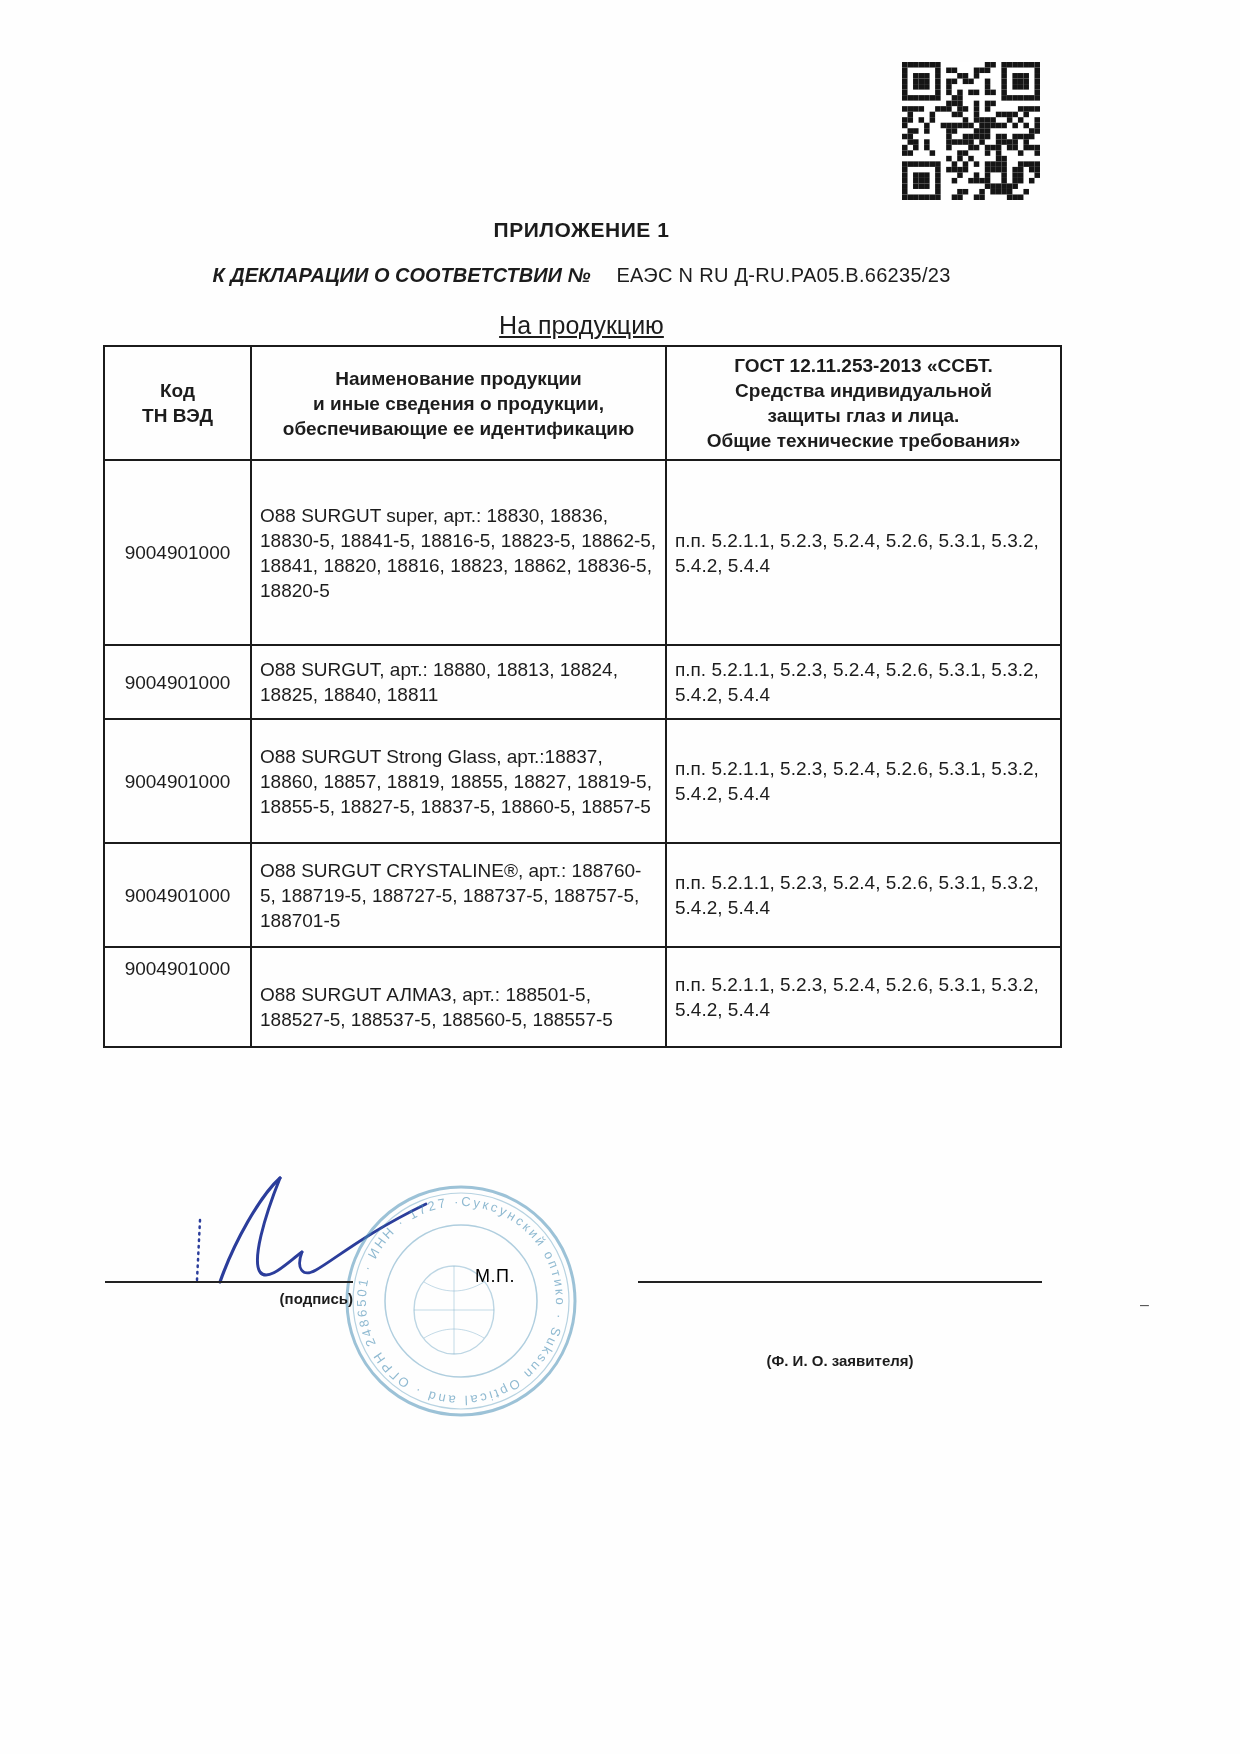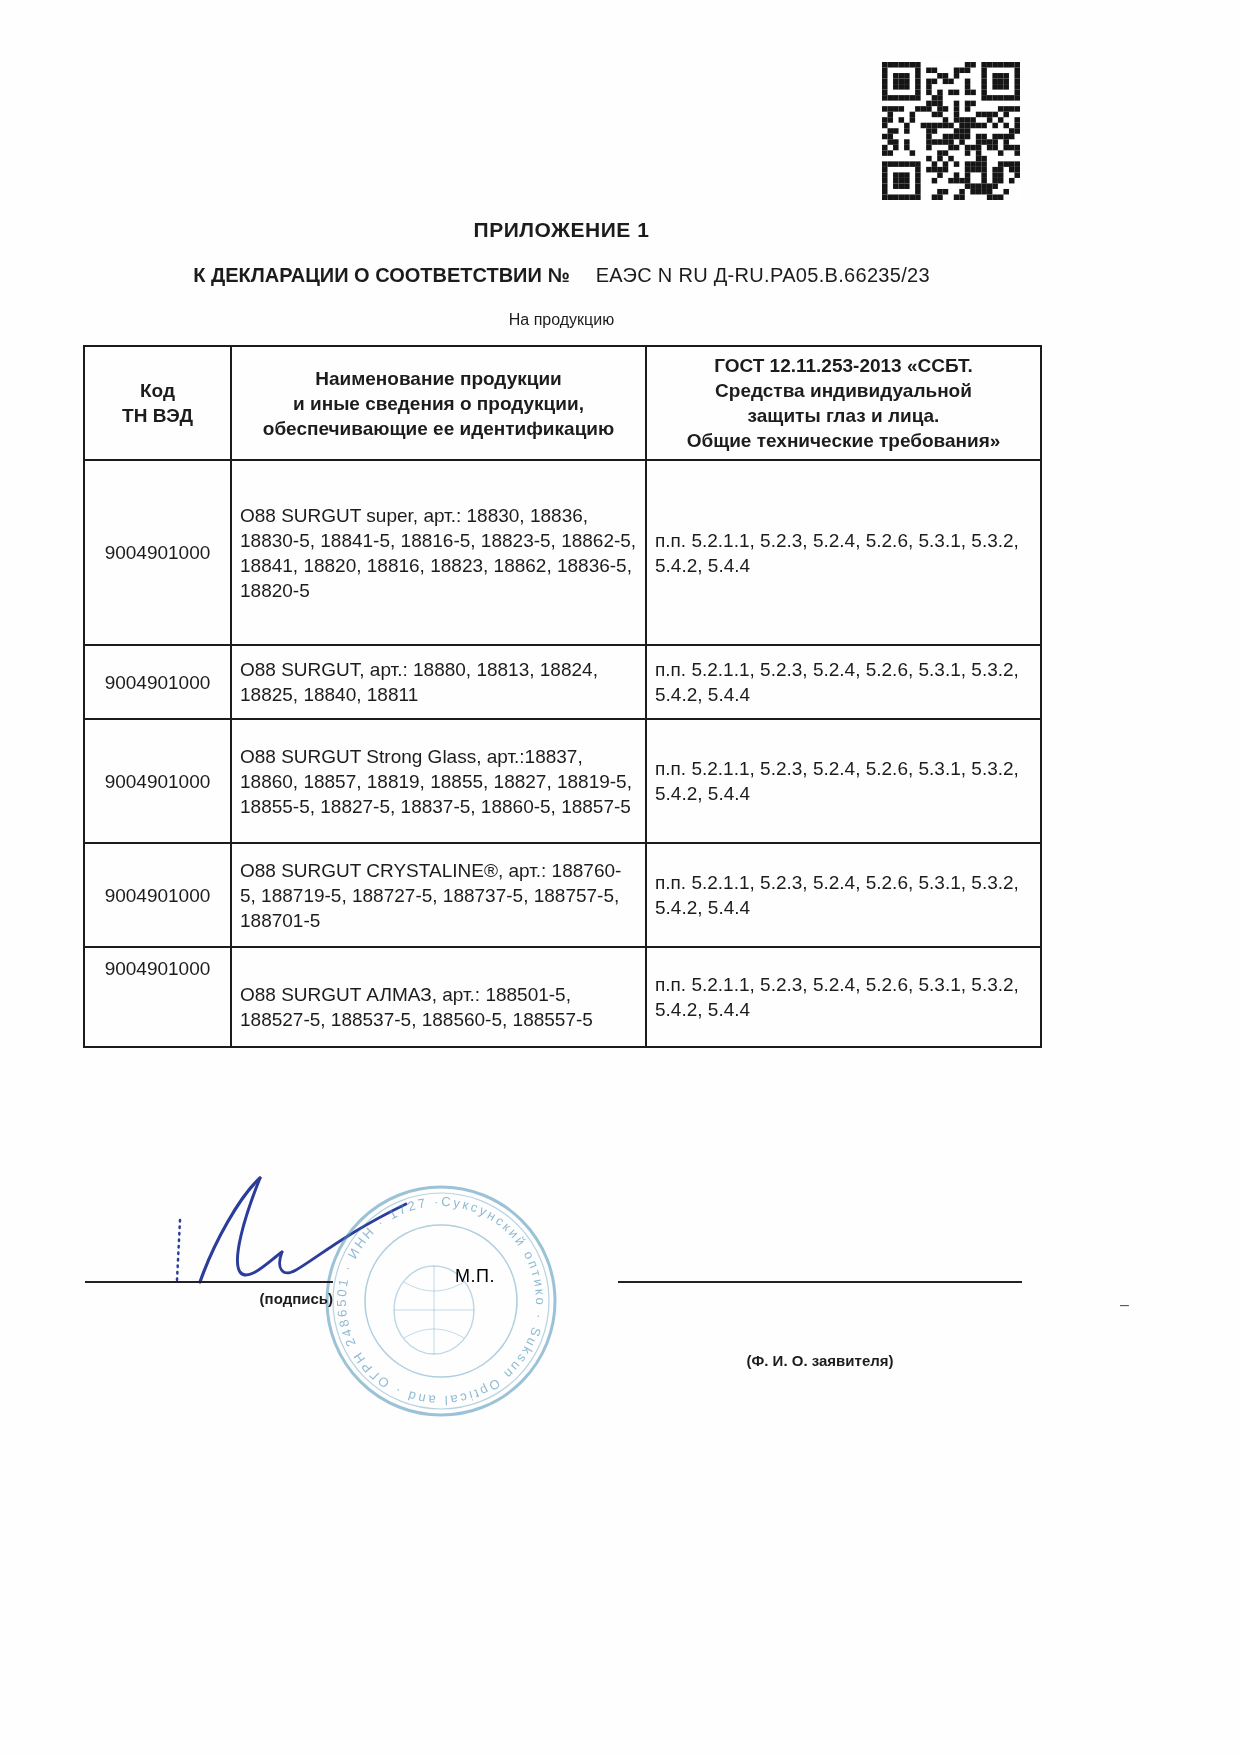--- a/index.html
+++ b/index.html
@@ -3,32 +3,32 @@
 <meta charset="utf-8">
 <style>
   html,body{margin:0;padding:0;}
   body{
     width:1240px;height:1754px;position:relative;
     background:#fefefe;
     font-family:"Liberation Sans",sans-serif;
     color:#1c1c1c;
     overflow:hidden;
   }
-  .page{position:absolute;inset:0;}
+  .page{position:absolute;inset:0;margin-left:20px;}
 
   
   .qr{position:absolute;left:882px;top:62px;width:138px;height:138px;background:#fff;}
 
   
   .head-wrap{position:absolute;left:83px;top:218px;width:957px;text-align:center;}
   .title1{font-size:21px;font-weight:bold;letter-spacing:.5px;}
   .title2{margin-top:22px;font-size:20px;}
-  .title2 .lbl{font-weight:bold;}
+  .title2 .lbl{font-weight:bold;font-style:italic;}
   .title2 .num{font-weight:normal;margin-left:26px;letter-spacing:.3px;}
-  .subtitle{margin-top:24px;font-size:16px;font-weight:normal;}
+  .subtitle{margin-top:24px;font-size:25px;font-weight:normal;text-decoration:underline;}
 
   
   table.decl{
     position:absolute;left:83px;top:345px;width:957px;
     border-collapse:collapse;table-layout:fixed;
   }
   table.decl col.c1{width:147px;}
   table.decl col.c2{width:415px;}
   table.decl col.c3{width:395px;}
   table.decl td,table.decl th{

